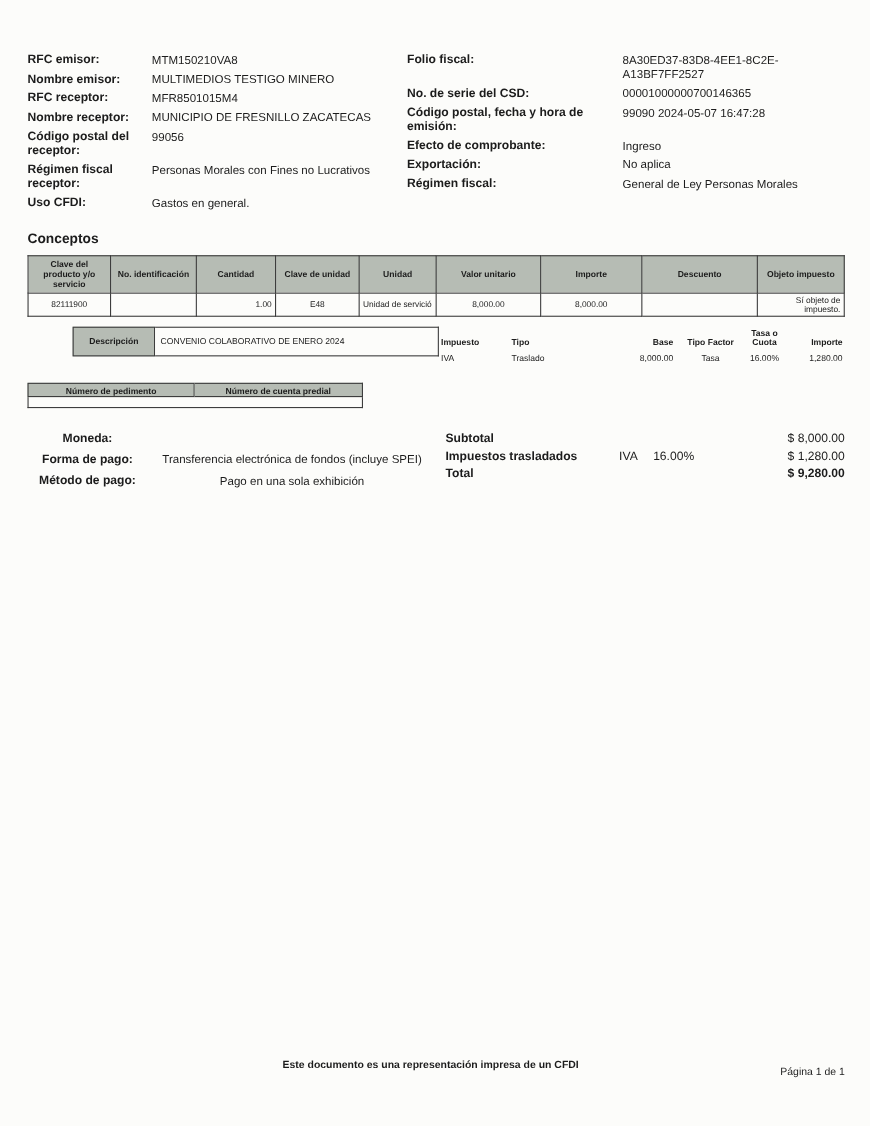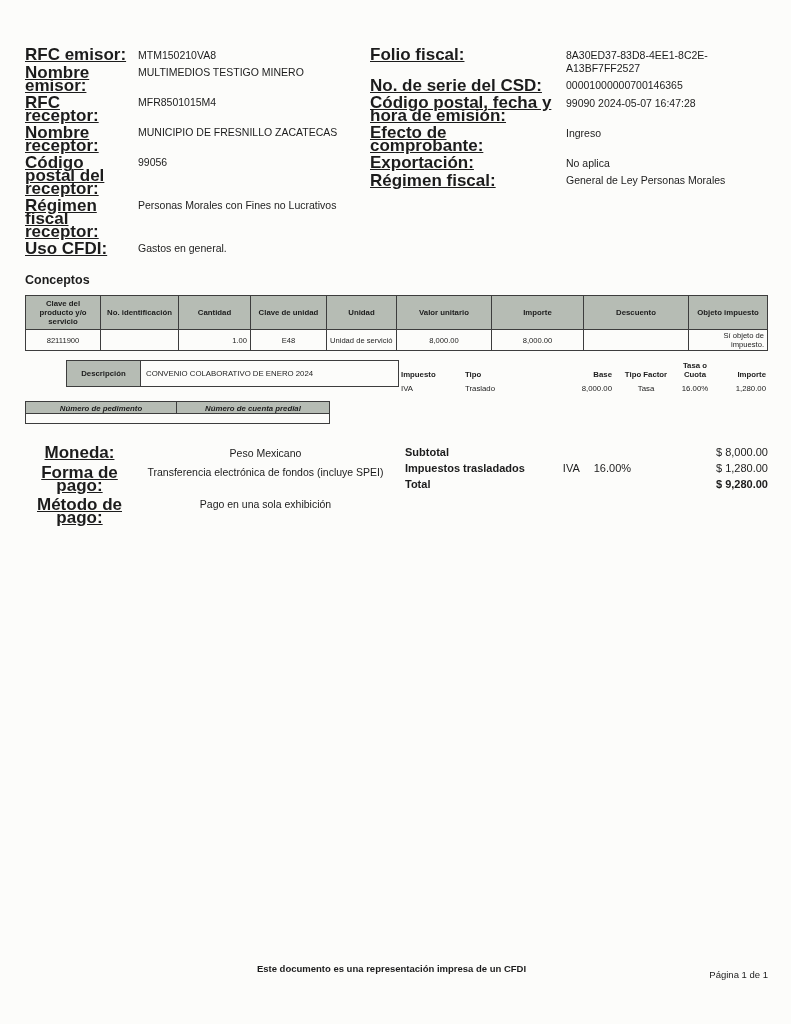--- a/index.html
+++ b/index.html
@@ -8,21 +8,21 @@
   .page {
     width:791px; height:1024px; background:#fcfcfa; position:relative;
     margin:0 auto; color:#1c1c1c; overflow:hidden;
     padding:48px 23px 0 25px;
   }
   
   .top-grid { display:flex; }
   .col-left { width:345px; }
   .col-right { flex:1; }
   .kv-row { display:flex; margin-bottom:4px; align-items:flex-start; }
-  .kv-label { font-weight:bold; font-size:17px; line-height:13px;text-decoration:underline; }
+  .kv-label { font-weight:bold; font-size:11px; line-height:13px; }
   .col-left .kv-label { width:113px; padding-right:4px; }
   .col-right .kv-label { width:196px; padding-right:4px; }
   .kv-value { flex:1; font-size:10.5px; line-height:13px; padding-top:0.5px; }
 
   
   .section-title { font-weight:bold; font-size:12.5px; margin:14px 0 8px 0; }
   table { border-collapse:collapse; }
   .conceptos-table { width:100%; table-layout:fixed; }
   .conceptos-table th {
     background:#b6bcb4; border:1px solid #3d3d3d; font-size:7.8px; font-weight:bold;
@@ -52,21 +52,21 @@
   .tax-table { margin-left:auto; width:383px; table-layout:fixed; }
   .tax-table th { font-size:7.8px; font-weight:bold; padding:1px 2px; vertical-align:bottom; line-height:9px; }
   .tax-table td { font-size:7.8px; padding:4px 2px 1px 2px; }
   .tax-table th:nth-child(1), .tax-table td:nth-child(1) { text-align:left; }
   .tax-table th:nth-child(2), .tax-table td:nth-child(2) { text-align:left; padding-left:8px; }
   .tax-table th:nth-child(3), .tax-table td:nth-child(3) { text-align:right; padding-right:10px; }
   .tax-table th:nth-child(4), .tax-table td:nth-child(4) { text-align:center; }
   .tax-table th:nth-child(5), .tax-table td:nth-child(5) { text-align:center; }
   .tax-table th:nth-child(6), .tax-table td:nth-child(6) { text-align:right; }
 
-  .pedimento-row { margin-top:7px; width:305px;font-style:italic; }
+  .pedimento-row { margin-top:17px; width:305px; }
   .pedimento-heads { display:flex; }
   .pedimento-cell {
     background:#b6bcb4; border:1px solid #3d3d3d; font-size:7.8px; font-weight:bold;
     text-align:center; padding:2px 2px; height:13px;
   }
   .pedimento-cell.first { width:152px; }
   .pedimento-cell.second { width:153px; border-left:none; }
   .pedimento-empty { border:1px solid #3d3d3d; border-top:none; height:10px; background:#fcfcfa; }
 
   
@@ -239,21 +239,20 @@
       <div class="pedimento-cell first">Número de pedimento</div>
       <div class="pedimento-cell second">Número de cuenta predial</div>
     </div>
     <div class="pedimento-empty"></div>
   </div>
 
   <div class="payment-grid">
     <div class="pay-left">
       <div class="kv-row">
         <span class="kv-label">Moneda:</span>
-        <span class="kv-value">Peso Mexicano</span>
       </div>
       <div class="kv-row">
         <span class="kv-label">Forma de pago:</span>
         <span class="kv-value">Transferencia electrónica de fondos (incluye SPEI)</span>
       </div>
       <div class="kv-row">
         <span class="kv-label">Método de pago:</span>
         <span class="kv-value">Pago en una sola exhibición</span>
       </div>
     </div>

